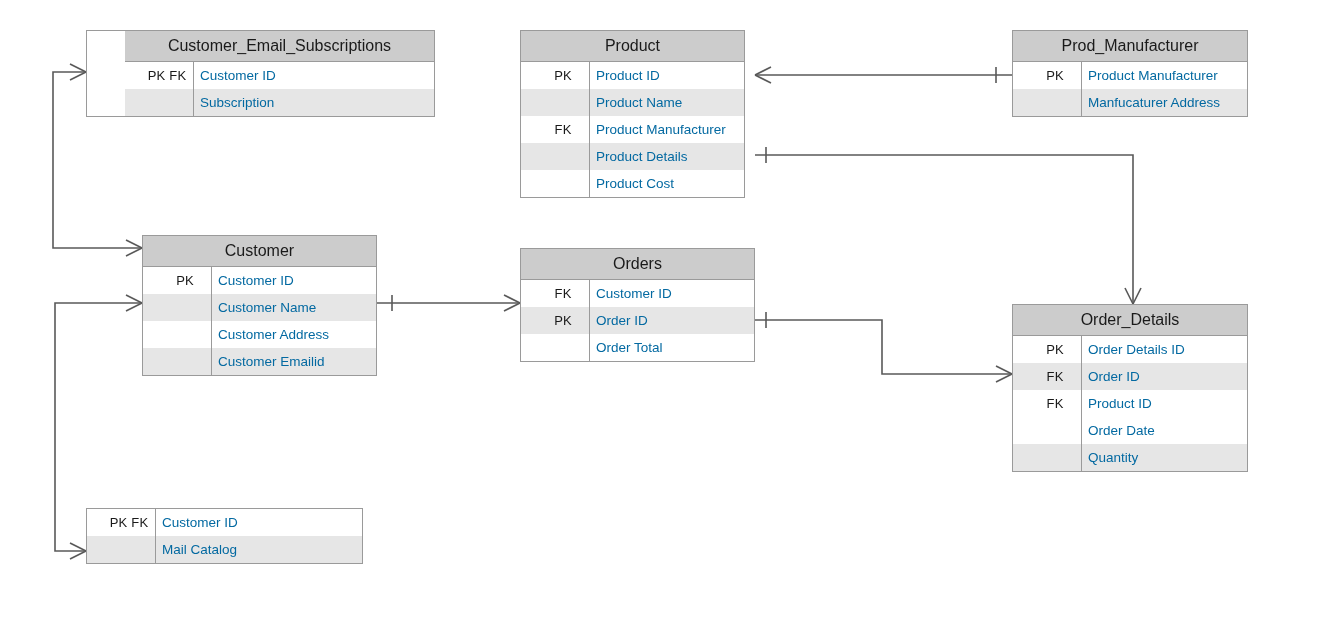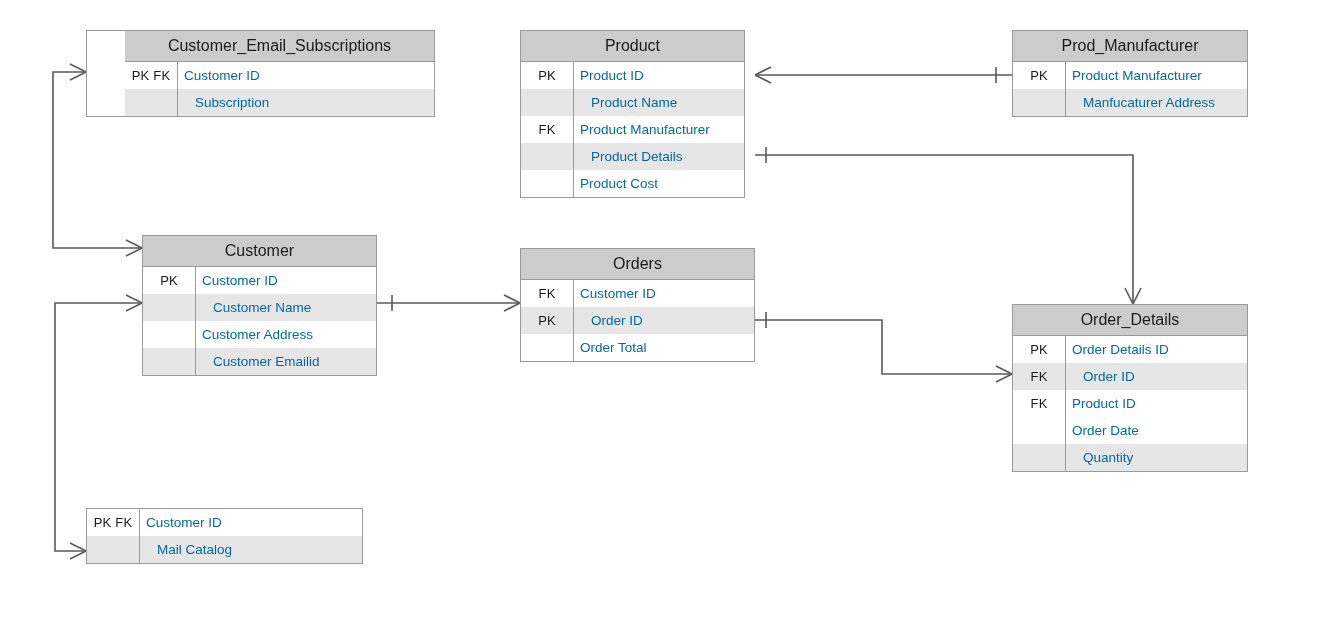--- a/index.html
+++ b/index.html
@@ -13,30 +13,30 @@
   #connectors{position:absolute;left:0;top:0;width:1330px;height:634px;z-index:1;}
 
   
   .entity{position:absolute;z-index:2;box-sizing:border-box;
           border:1px solid #9a9a9a;background:#ffffff;}
   .entity .ttl{height:30px;line-height:30px;text-align:center;
                background:#cccccc;border-bottom:1px solid #9a9a9a;
                font-size:16px;color:#1a1a1a;white-space:nowrap;overflow:hidden;}
   .entity .rows{display:block;}
   .row{display:flex;height:27px;box-sizing:border-box;}
-  .row.alt{background:#e6e6e6;gap:11px;}
+  .row.alt{background:#e6e6e6;}
   .row .k{flex:0 0 auto;box-sizing:border-box;
           border-right:1px solid #9a9a9a;
           font-size:13px;color:#1a1a1a;
           display:flex;align-items:center;justify-content:center;
           white-space:nowrap;letter-spacing:.2px;}
   .row .a{flex:1 1 auto;box-sizing:border-box;padding-left:6px;
           font-size:13.5px;color:#0369a1;
           display:flex;align-items:center;white-space:nowrap;overflow:hidden;}
-  .kw-norm .k{width:53px;}
+  .kw-norm .k{width:53px;margin-left:16px;}
 </style>
 </head>
 <body>
 
 <div id="canvas">
 
   <svg id="connectors" viewBox="0 0 1330 634" width="1330" height="634">
     <g fill="none" stroke="#595959" stroke-width="1.6" stroke-linecap="butt" stroke-linejoin="miter">
 
       <g>

